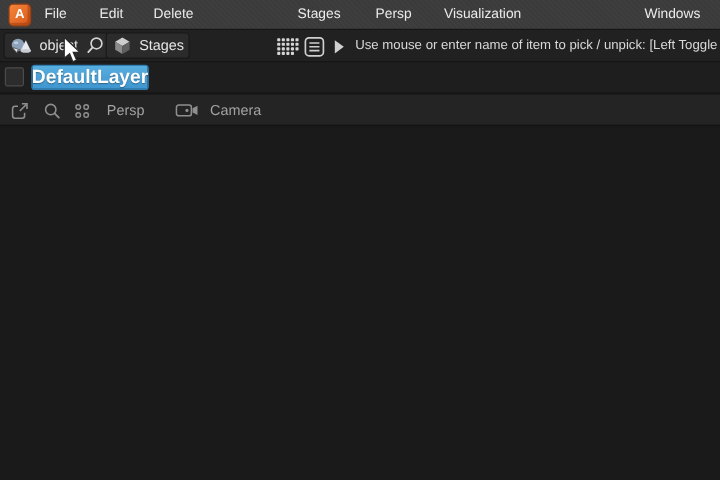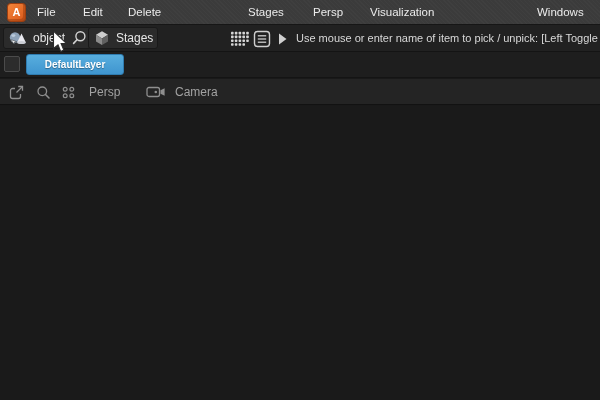--- a/index.html
+++ b/index.html
@@ -38,21 +38,21 @@
           width:304px; overflow:hidden; white-space:nowrap;
           color:#d8d8d8; font-size:11px; }
 
   
   .layerbar { position:absolute; left:0; top:52px; width:600px; height:26px;
               background:#1e1e1e; border-bottom:1px solid #141414; }
   .layer-checkbox { position:absolute; left:4px; top:4px; width:16px; height:16px;
                     background:#2c2c2c; border:1px solid #4b4b4b; border-radius:2px; }
   .layer-tab { position:absolute; left:26px; top:2px; width:98px; height:21px;
                background:linear-gradient(#58aede,#3f95cf); border:1px solid #2f7cb0;
-               border-radius:3px; color:#fff; font-size:10px; font-weight:bold;
+               border-radius:3px; color:#fff; font-size:16px; font-weight:bold;
                text-shadow:0 1px 1px rgba(0,0,0,0.35);
                display:flex; align-items:center; justify-content:center; }
 
   
   .viewbar { position:absolute; left:0; top:79px; width:600px; height:26px;
              background:#242424; border-bottom:1px solid #121212;padding-left:48px; }
   .vb-icon { position:absolute; top:0; height:26px; display:flex; align-items:center; }
   .vb-label { position:absolute; top:0; height:26px; line-height:26px;
               color:#a2a2a2; font-size:12px; }
 

